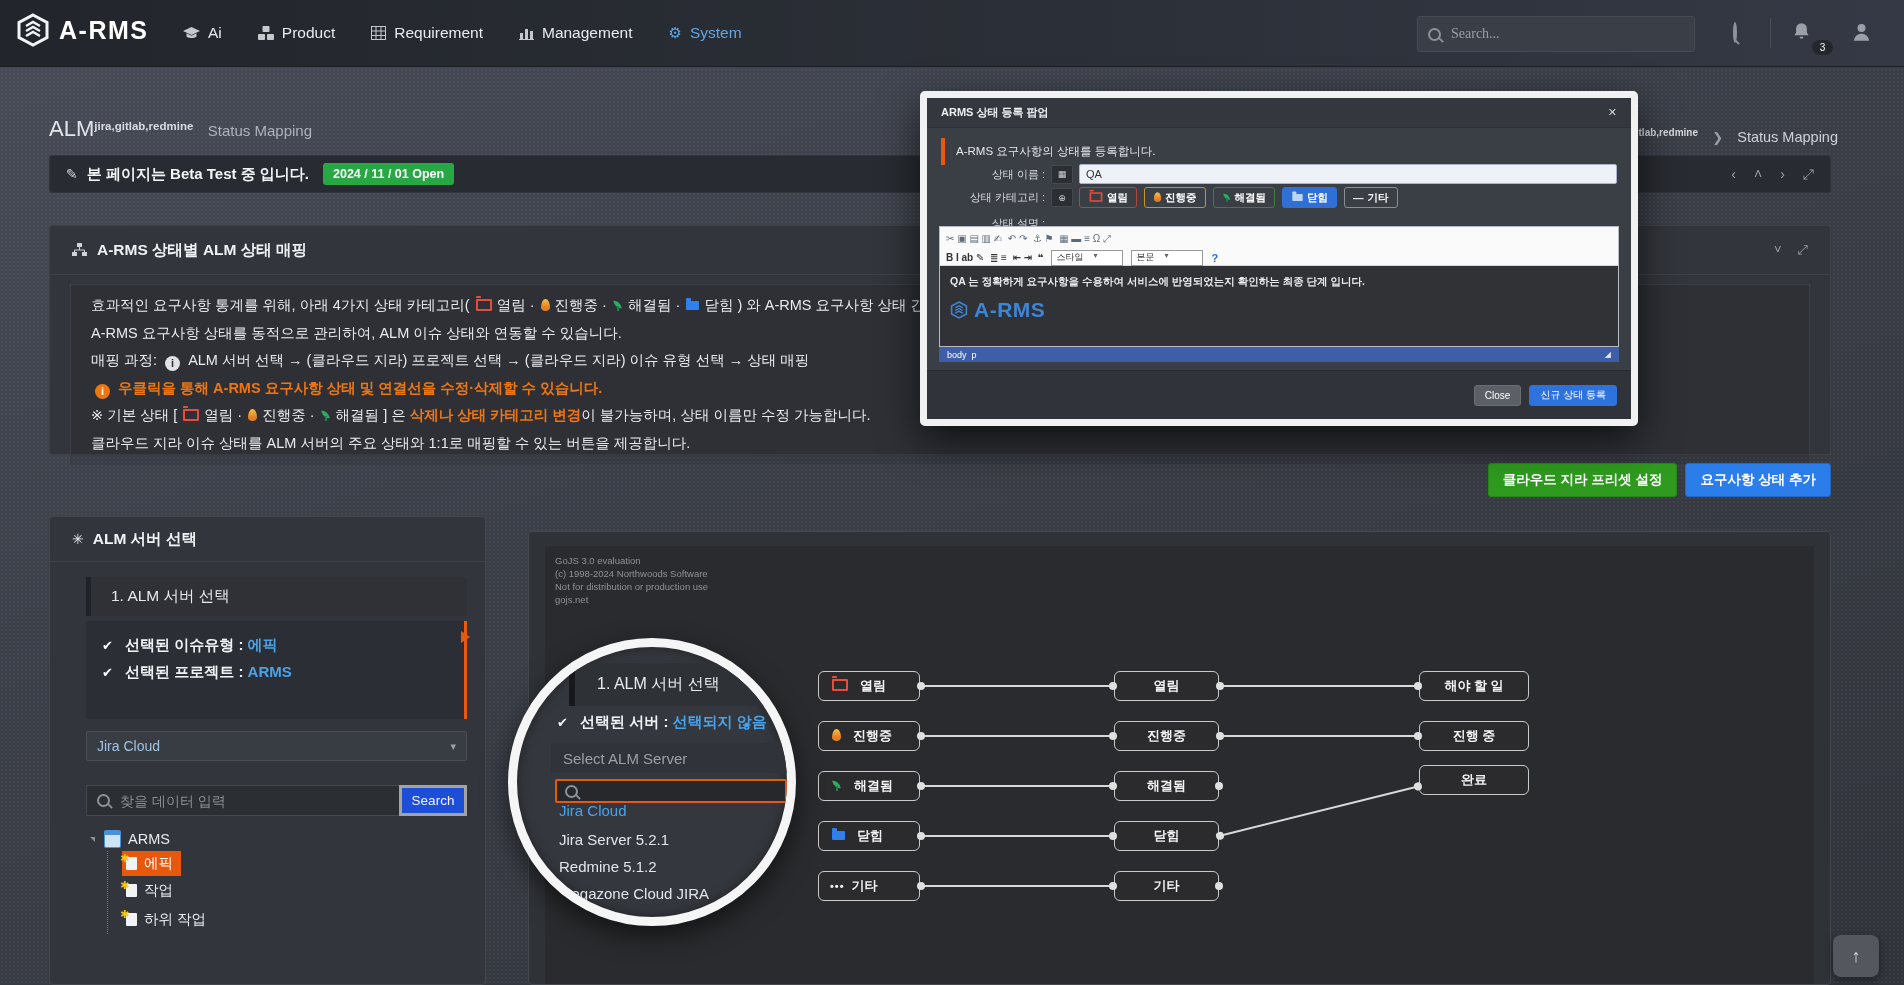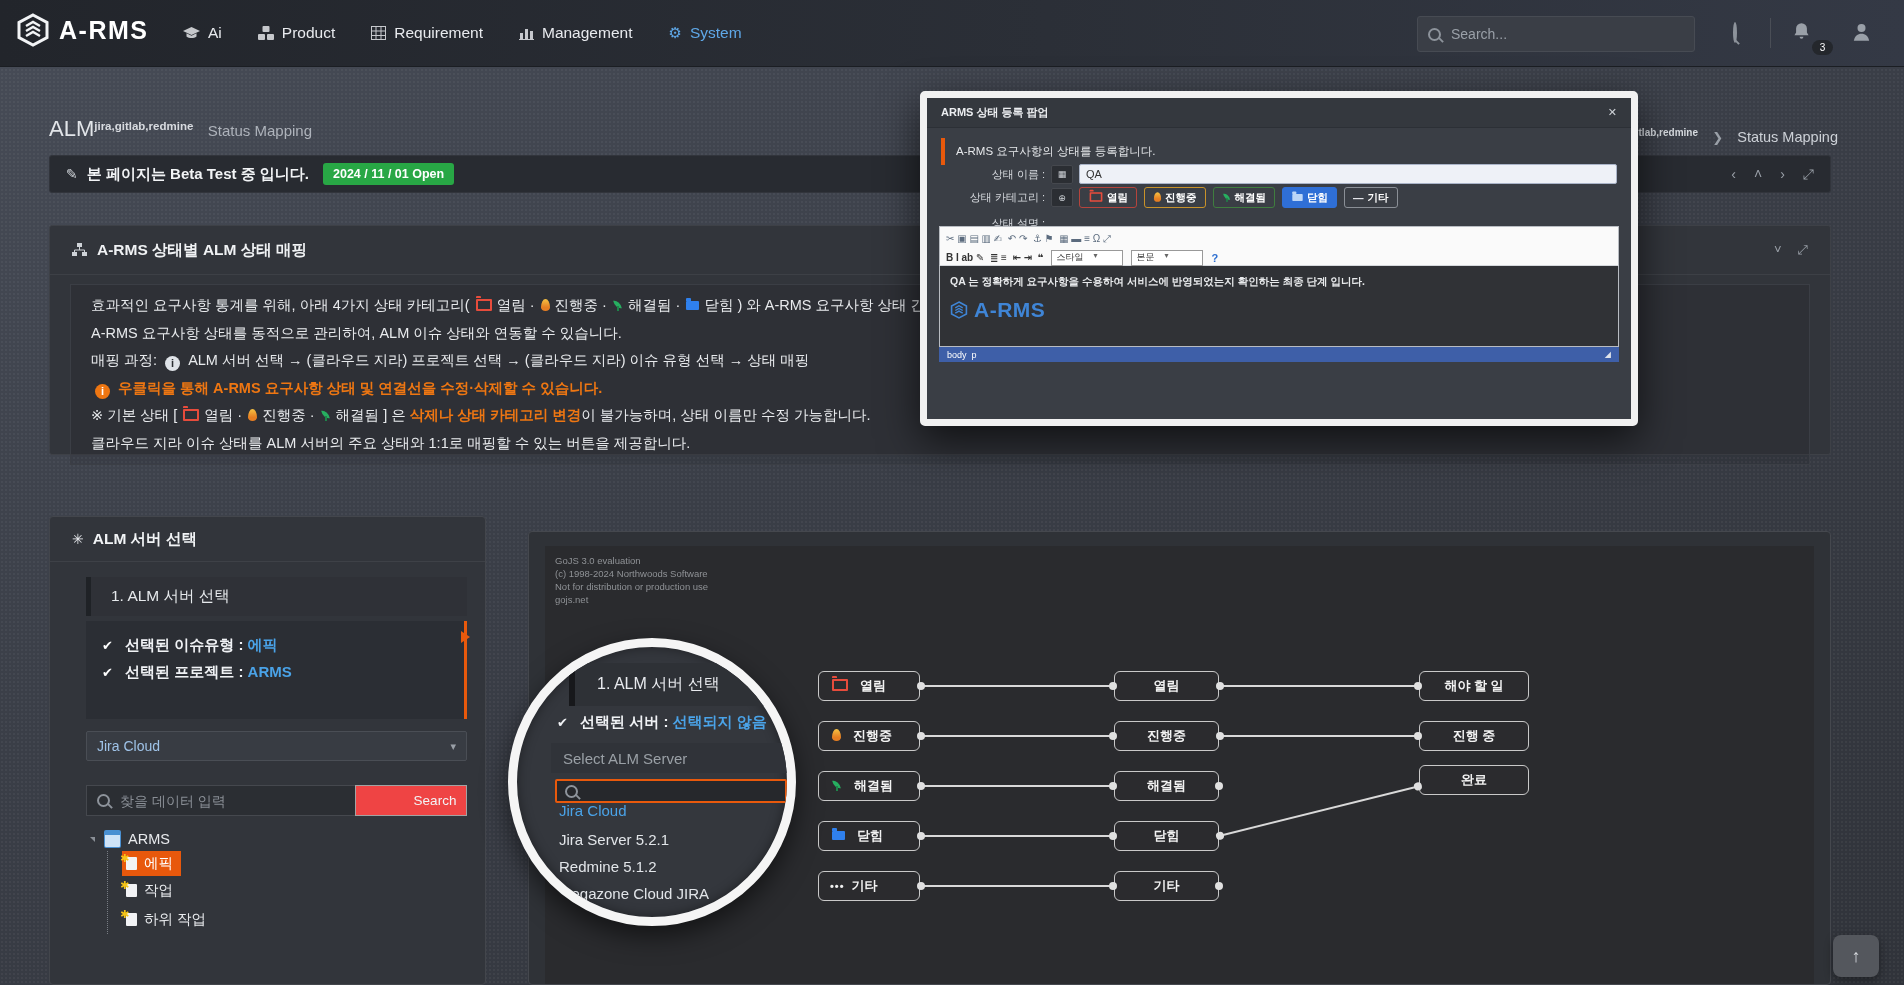--- a/index.html
+++ b/index.html
@@ -15,21 +15,21 @@
        background:linear-gradient(90deg,#22252b,#2b2f37 55%,#343945);border-bottom:1px solid #1b1e23;}
   .brand{position:absolute;left:16px;top:13px;display:flex;align-items:center;gap:9px;}
   .brand-text{font-size:25px;font-weight:bold;color:#fff;letter-spacing:1.5px;}
   .nav-menu{position:absolute;left:183px;top:0;height:66px;display:flex;align-items:center;gap:36px;}
   .nav-item{display:flex;align-items:center;gap:8px;font-size:15.5px;color:#e8eaee;cursor:pointer;}
   .nav-item svg{opacity:.9}
   .nav-item.active{color:#5fa8e8;}
   .nav-search{position:absolute;left:1417px;top:16px;width:256px;height:34px;background:#3a3e46;
        border:1px solid #474b53;border-radius:3px;display:flex;align-items:center;padding:0 10px;gap:8px;}
   .nav-search input{background:transparent;border:none;outline:none;color:#86efac;font-size:14px;width:200px;
-       font-family:Liberation Sans, sans-serif;}
+       font-family:Liberation Serif, serif;}
   .nav-search input::placeholder{color:#9aa0a8;}
   .mag{width:9px;height:9px;border:2px solid #8d939b;border-radius:50%;position:relative;flex:none;}
   .mag::after{content:"";position:absolute;width:2px;height:6px;background:#8d939b;
        transform:rotate(-45deg);right:-3px;bottom:-4px;}
   .nav-right-icon{position:absolute;top:24px;color:#9aa0a8;}
   .nav-divider{position:absolute;left:1770px;top:18px;width:1px;height:30px;background:#4a4e56;}
   .badge{position:absolute;left:1812px;top:40px;min-width:15px;height:15px;border-radius:8px;background:#24272c;
        color:#fff;font-size:10px;display:flex;align-items:center;justify-content:center;padding:0 3px;}
 
   
@@ -103,22 +103,22 @@
   .sel-row .val{color:#4aa3e8;font-weight:bold;}
   .side-dd{position:absolute;left:36px;top:214px;right:18px;height:28px;background:#383c43;
        border:1px solid #4a4e55;border-radius:2px;display:flex;align-items:center;padding:0 10px;
        font-size:14px;color:#9fc3e8;}
   .side-dd .car{margin-left:auto;color:#9aa0a8;font-size:11px;}
   .side-search{position:absolute;left:36px;top:268px;right:18px;height:31px;display:flex;}
   .side-search .inp{flex:1;background:#2b2e33;border:1px solid #45484e;border-right:none;display:flex;
        align-items:center;gap:8px;padding:0 10px;}
   .side-search input{background:transparent;border:none;outline:none;color:#cfd3d9;font-size:14px;width:100%;font-family:inherit;}
   .side-search input::placeholder{color:#8a8f96;}
-  .side-search .sbtn{width:62px;background:#ef4444;border:1px solid #a3a3a3;color:#f2f4f6;font-size:13.5px;
-       display:flex;align-items:center;justify-content:center;cursor:pointer;padding-left:48px;}
+  .side-search .sbtn{width:62px;background:#1d4ed8;border:3px solid #a3a3a3;color:#f2f4f6;font-size:13.5px;
+       display:flex;align-items:center;justify-content:center;cursor:pointer;}
   .tree{position:absolute;left:40px;top:310px;right:18px;font-size:14.5px;color:#e8eaed;}
   .tree-root{display:flex;align-items:center;gap:8px;padding:4px 0;}
   .exp{width:0;height:0;border-top:5px solid #8a8f96;border-left:5px solid transparent;margin-right:2px;}
   .win{width:15px;height:12px;background:#cfe3f7;border-top:4px solid #4a90d2;border-radius:1px;box-shadow:0 0 0 1px #4a90d2;}
   .tree-kids{margin-left:17px;border-left:1px dotted #787d84;padding-left:14px;}
   .tree-row{display:flex;align-items:center;gap:7px;padding:5px 4px;width:max-content;}
   .tree-row.sel{background:#e8580c;color:#fff;padding:3px 8px 3px 4px;}
   .doc{width:11px;height:13px;background:#f2f3f5;border-radius:1px;position:relative;flex:none;}
   .doc::before{content:"✱";position:absolute;left:-6px;top:-5px;color:#f5c518;font-size:11px;}
 
@@ -350,20 +350,24 @@
         <span>·</span>
         <span class="ic seed"></span><span>해결됨</span>
         <span>] 은</span>
         <span class="orange">삭제나</span>
         <span class="orange">상태 카테고리 변경</span><span>이 불가능하며, 상태 이름만 수정 가능합니다.</span>
       </div>
       <div>클라우드 지라 이슈 상태를 ALM 서버의 주요 상태와 1:1로 매핑할 수 있는 버튼을 제공합니다.</div>
     </div>
   </div>
 
+  <div class="actions">
+    <span class="btn btn-green">클라우드 지라 프리셋 설정</span>
+    <span class="btn btn-blue">요구사항 상태 추가</span>
+  </div>
 
   <div class="side">
     <div class="side-head">
       <span class="star">✳</span>
       <span>ALM 서버 선택</span>
     </div>
     <div class="side-step">1. ALM 서버 선택</div>
     <div class="side-selected">
       <div class="sel-row">
         <span class="chk">✔</span>
@@ -572,19 +576,23 @@
           </svg>
           <span>A-RMS</span>
         </div>
       </div>
       <div class="e-status">
         <span style="white-space:pre">body  p</span>
         <span class="rsz">◢</span>
       </div>
     </div>
 
+    <div class="m-footer">
+      <span class="m-btn m-close">Close</span>
+      <span class="m-btn m-submit">신규 상태 등록</span>
+    </div>
   </div>
 
   <div class="float-top">
     <span>↑</span>
   </div>
 
 </div>
 
 </body></html>

